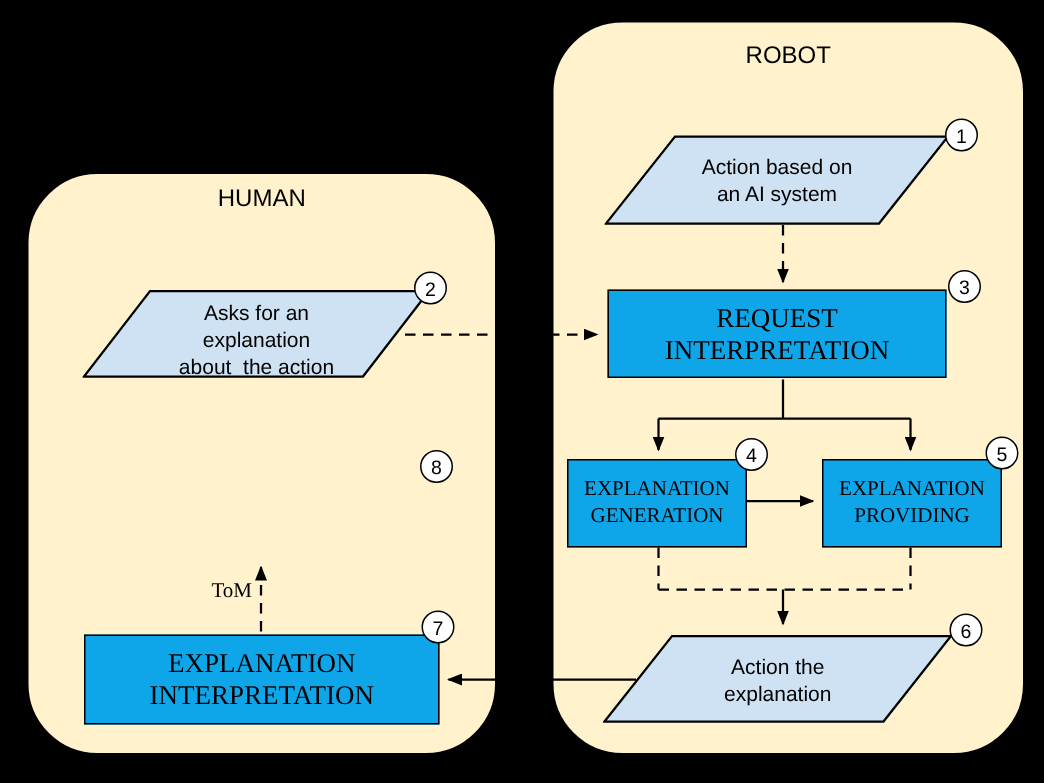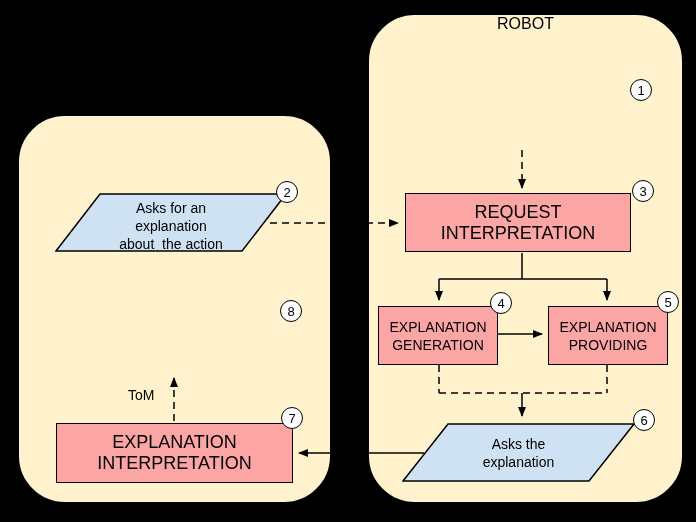--- a/index.html
+++ b/index.html
@@ -9,52 +9,60 @@
   }
   .container {
     position:absolute; background:#FFF2CC; border:2px solid #000;
     border-radius:48px; box-sizing:border-box; z-index:1;
   }
   .container-title {
     position:absolute; width:100%; text-align:center;
     font-size:16px; line-height:20px; color:#000; z-index:5;
   }
   .process {
-    position:absolute; background:#fca5a5; border:1.5px solid #000;
+    position:absolute; background:#0ea5e9; border:1.5px solid #000;
     box-sizing:border-box; display:flex; align-items:center; justify-content:center;
-    text-align:center; white-space:pre-wrap; z-index:10;
+    text-align:center; white-space:pre-wrap; z-index:10;font-family:Liberation Serif, serif;
   }
   .process.large { font-size:18px; line-height:21px; }
   .process.small { font-size:14px; line-height:18px; }
   .pgram { position:absolute; z-index:10; }
   .pgram svg { position:absolute; left:0; top:0; display:block; }
   .pgram-label {
     position:absolute; left:0; top:0; right:0; bottom:0;
     display:flex; align-items:center; justify-content:center;
     text-align:center; white-space:pre-wrap; font-size:14px; line-height:18px;
   }
   .badge {
     position:absolute; width:22px; height:22px; border-radius:50%;
     background:#FFFFFF; border:1.5px solid #000; box-sizing:border-box;
     display:flex; align-items:center; justify-content:center;
     font-size:13px; line-height:13px; z-index:40;
   }
   #connectors { position:absolute; left:0; top:0; z-index:20; pointer-events:none; }
-  .tom-label { position:absolute; font-size:14px; z-index:30; text-align:left; }
+  .tom-label { position:absolute; font-size:14px; z-index:30; text-align:right;font-family:Liberation Serif, serif; }
 </style>
 </head>
 <body>
 
 <div id="stage">
 
   <div class="container" style="left:17px; top:114px; width:315px; height:390px;"></div>
+  <div class="container-title" style="left:17px; top:123px; width:315px;">HUMAN</div>
 
   <div class="container" style="left:367px; top:13px; width:317px; height:491px;"></div>
-  <div class="container-title" style="left:367px; top:14px; width:317px;">ROBOT</div>
+  <div class="container-title" style="left:367px; top:28px; width:317px;">ROBOT</div>
 
+  <div class="pgram" style="left:403px; top:90px; width:230px; height:60px;">
+    <svg width="230" height="60" viewBox="0 0 230 60">
+      <polygon points="47,1 229,1 183,59 1,59" fill="#CFE2F3" stroke="#000000" stroke-width="1.5"></polygon>
+    </svg>
+    <div class="pgram-label">Action based on
+an AI system</div>
+  </div>
 
   <div class="pgram" style="left:55px; top:193px; width:232px; height:66px;">
     <svg width="232" height="59" viewBox="0 0 232 59">
       <polygon points="45,1 231,1 187,58 1,58" fill="#CFE2F3" stroke="#000000" stroke-width="1.5"></polygon>
     </svg>
     <div class="pgram-label">Asks for an
 explanation
 about  the action</div>
   </div>
 
@@ -64,21 +72,21 @@
   <div class="process small" style="left:378px; top:306px; width:120px; height:59px;">EXPLANATION
 GENERATION</div>
 
   <div class="process small" style="left:548px; top:306px; width:120px; height:59px;">EXPLANATION
 PROVIDING</div>
 
   <div class="pgram" style="left:402px; top:423px; width:233px; height:59px;">
     <svg width="233" height="59" viewBox="0 0 233 59">
       <polygon points="46,1 232,1 187,58 1,58" fill="#CFE2F3" stroke="#000000" stroke-width="1.5"></polygon>
     </svg>
-    <div class="pgram-label">Asks the
+    <div class="pgram-label">Action the
 explanation</div>
   </div>
 
   <div class="process large" style="left:56px; top:423px; width:237px; height:60px;">EXPLANATION
 INTERPRETATION</div>
 
 
   <div class="tom-label" style="left:128px; top:387px; width:40px;">ToM</div>
 
   <svg id="connectors" width="696" height="522" viewBox="0 0 696 522">

